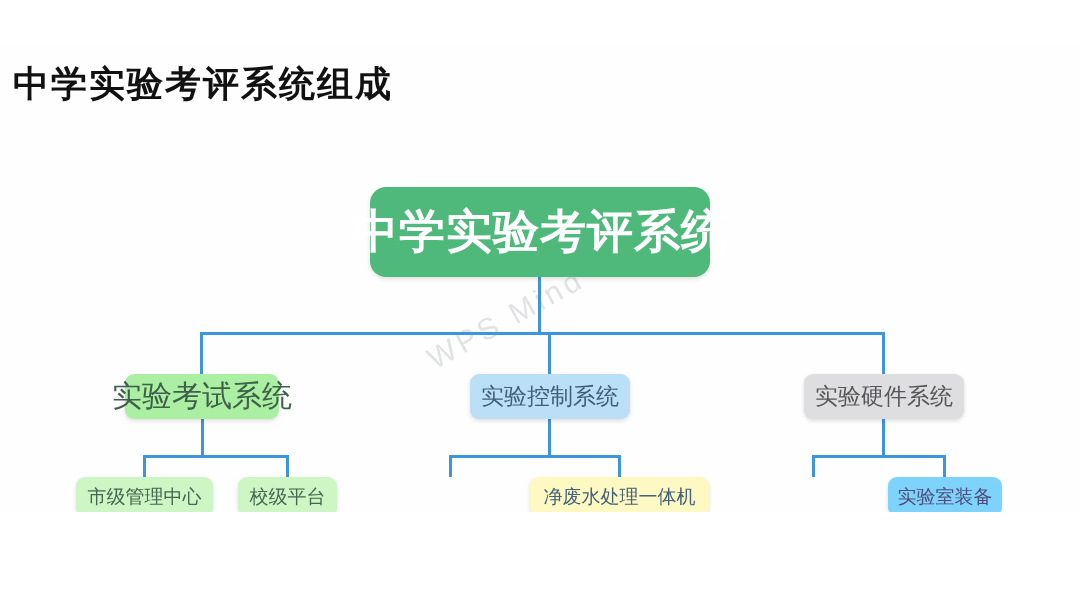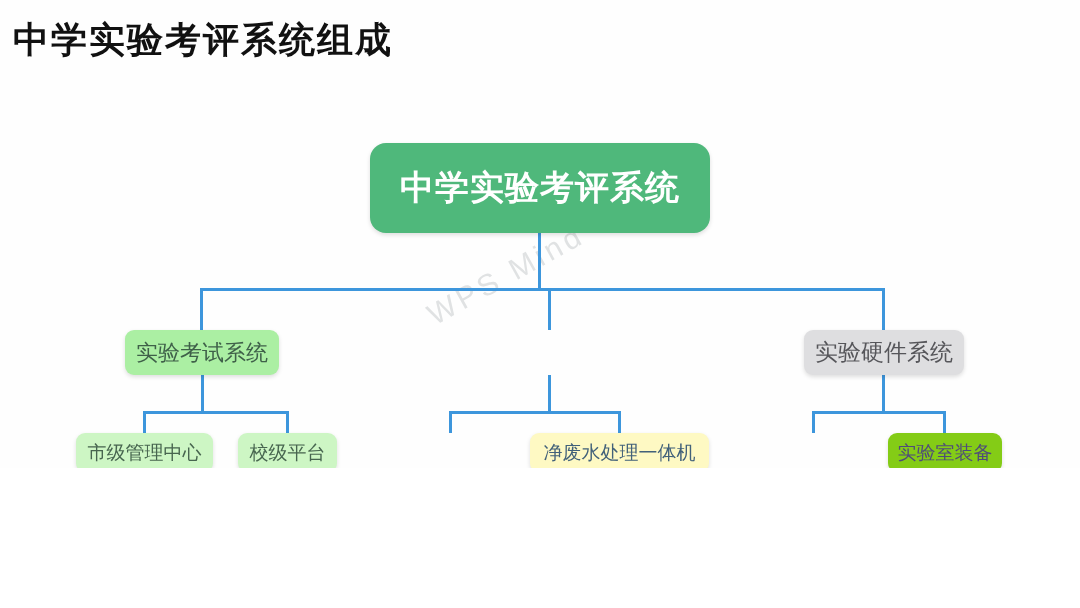--- a/index.html
+++ b/index.html
@@ -1,28 +1,28 @@
 <!DOCTYPE html>
 <html><head>
 <meta charset="utf-8">
 <style>
   html,body{margin:0;padding:0;background:#ffffff;}
   .stage{position:relative;width:1080px;height:468px;background:#fefefe;overflow:hidden;
-         font-family:"Liberation Sans","DejaVu Sans",sans-serif;}
+         font-family:"Liberation Sans","DejaVu Sans",sans-serif;margin-top:44px;}
   .title{position:absolute;left:13px;top:16px;margin:0;font-family:"Liberation Serif","DejaVu Serif",serif;
          font-weight:bold;font-size:36px;letter-spacing:2px;color:#111111;}
   .watermark{position:absolute;left:430px;top:300px;font-size:30px;letter-spacing:4px;
              color:rgba(130,136,142,0.24);transform:rotate(-29deg);transform-origin:0 50%;
              white-space:nowrap;pointer-events:none;}
   .edge{position:absolute;background:#3D96DC;}
   .node{position:absolute;display:flex;align-items:center;justify-content:center;
         border-radius:9px;box-shadow:0 2px 4px rgba(0,0,0,0.13);white-space:nowrap;}
-  #n-root{left:370px;top:143px;width:340px;height:90px;font-size:34px;font-weight:bold;
+  #n-root{left:370px;top:143px;width:340px;height:90px;font-size:46px;font-weight:bold;
           border-radius:16px;letter-spacing:1px;}
-  #n-b0{left:125px;top:330px;width:154px;height:45px;font-size:22px;}
+  #n-b0{left:125px;top:330px;width:154px;height:45px;font-size:30px;}
   #n-b1{left:470px;top:330px;width:160px;height:45px;font-size:23px;}
   #n-b2{left:804px;top:330px;width:160px;height:45px;font-size:23px;}
   #n-l00{left:76px;top:433px;width:137px;height:39px;font-size:19px;}
   #n-l01{left:238px;top:433px;width:99px;height:39px;font-size:19px;font-family:Liberation Mono, monospace;}
   #n-l10{left:392px;top:433px;width:118px;height:39px;font-size:19px;}
   #n-l11{left:530px;top:433px;width:179px;height:39px;font-size:19px;}
   #n-l20{left:764px;top:433px;width:100px;height:39px;font-size:19px;}
   #n-l21{left:888px;top:433px;width:114px;height:39px;font-size:19px;}
 </style>
 </head>
@@ -51,20 +51,21 @@
   <i class="edge" style="left:618px;top:411px;width:3px;height:22px"></i>
 
   <i class="edge" style="left:882px;top:375px;width:3px;height:36px"></i>
   <i class="edge" style="left:812px;top:411px;width:134px;height:3px"></i>
   <i class="edge" style="left:812px;top:411px;width:3px;height:22px"></i>
   <i class="edge" style="left:943px;top:411px;width:3px;height:22px"></i>
 
   <div class="node" id="n-root" style="background:#4FB87B;color:#FFFFFF">中学实验考评系统</div>
 
   <div class="node" id="n-b0" style="background:#ABEFA3;color:#3F6049">实验考试系统</div>
+  <div class="node" id="n-b1" style="background:#BCDFF8;color:#3F6077">实验控制系统</div>
   <div class="node" id="n-l00" style="background:#CDF6C4;color:#47654F">市级管理中心</div>
 
   <div class="node" id="n-b2" style="background:#DEDEE0;color:#56565A">实验硬件系统</div>
   <div class="node" id="n-l01" style="background:#CDF6C4;color:#47654F">校级平台</div>
   <div class="node" id="n-l11" style="background:#fef9c3;color:#42617A">净废水处理一体机</div>
-  <div class="node" id="n-l21" style="background:#84cc16;color:#4F4C7A">实验室装备</div>
+  <div class="node" id="n-l21" style="background:#7dd3fc;color:#4F4C7A">实验室装备</div>
 
 </div>
 
 </body></html>

